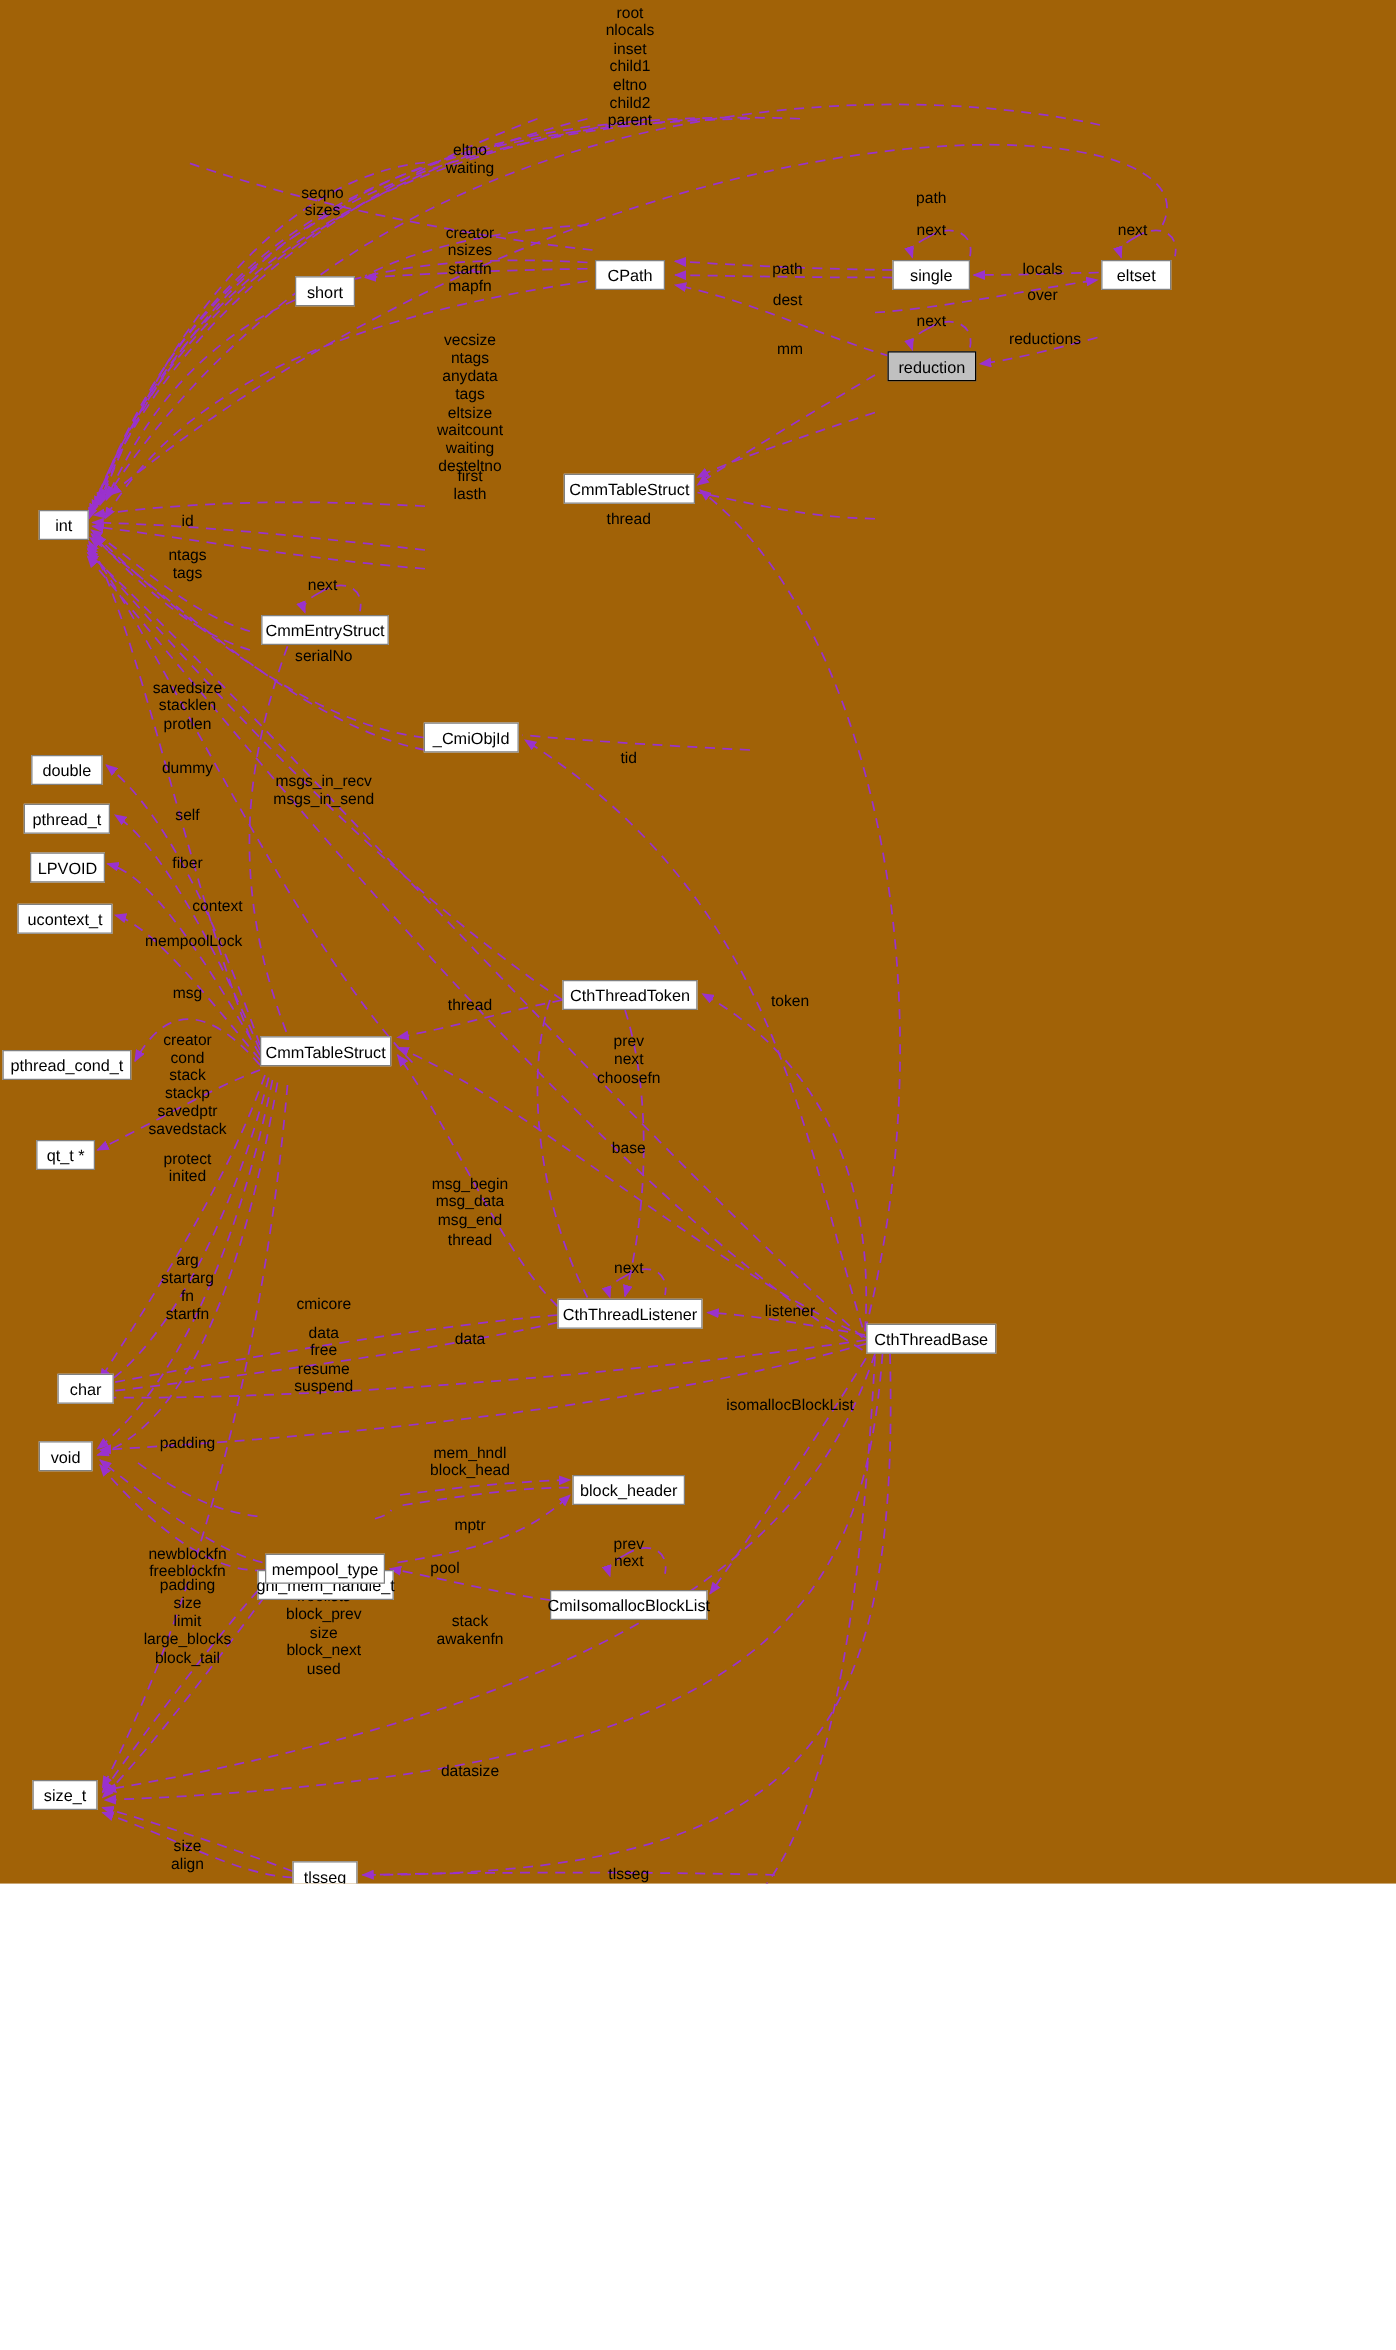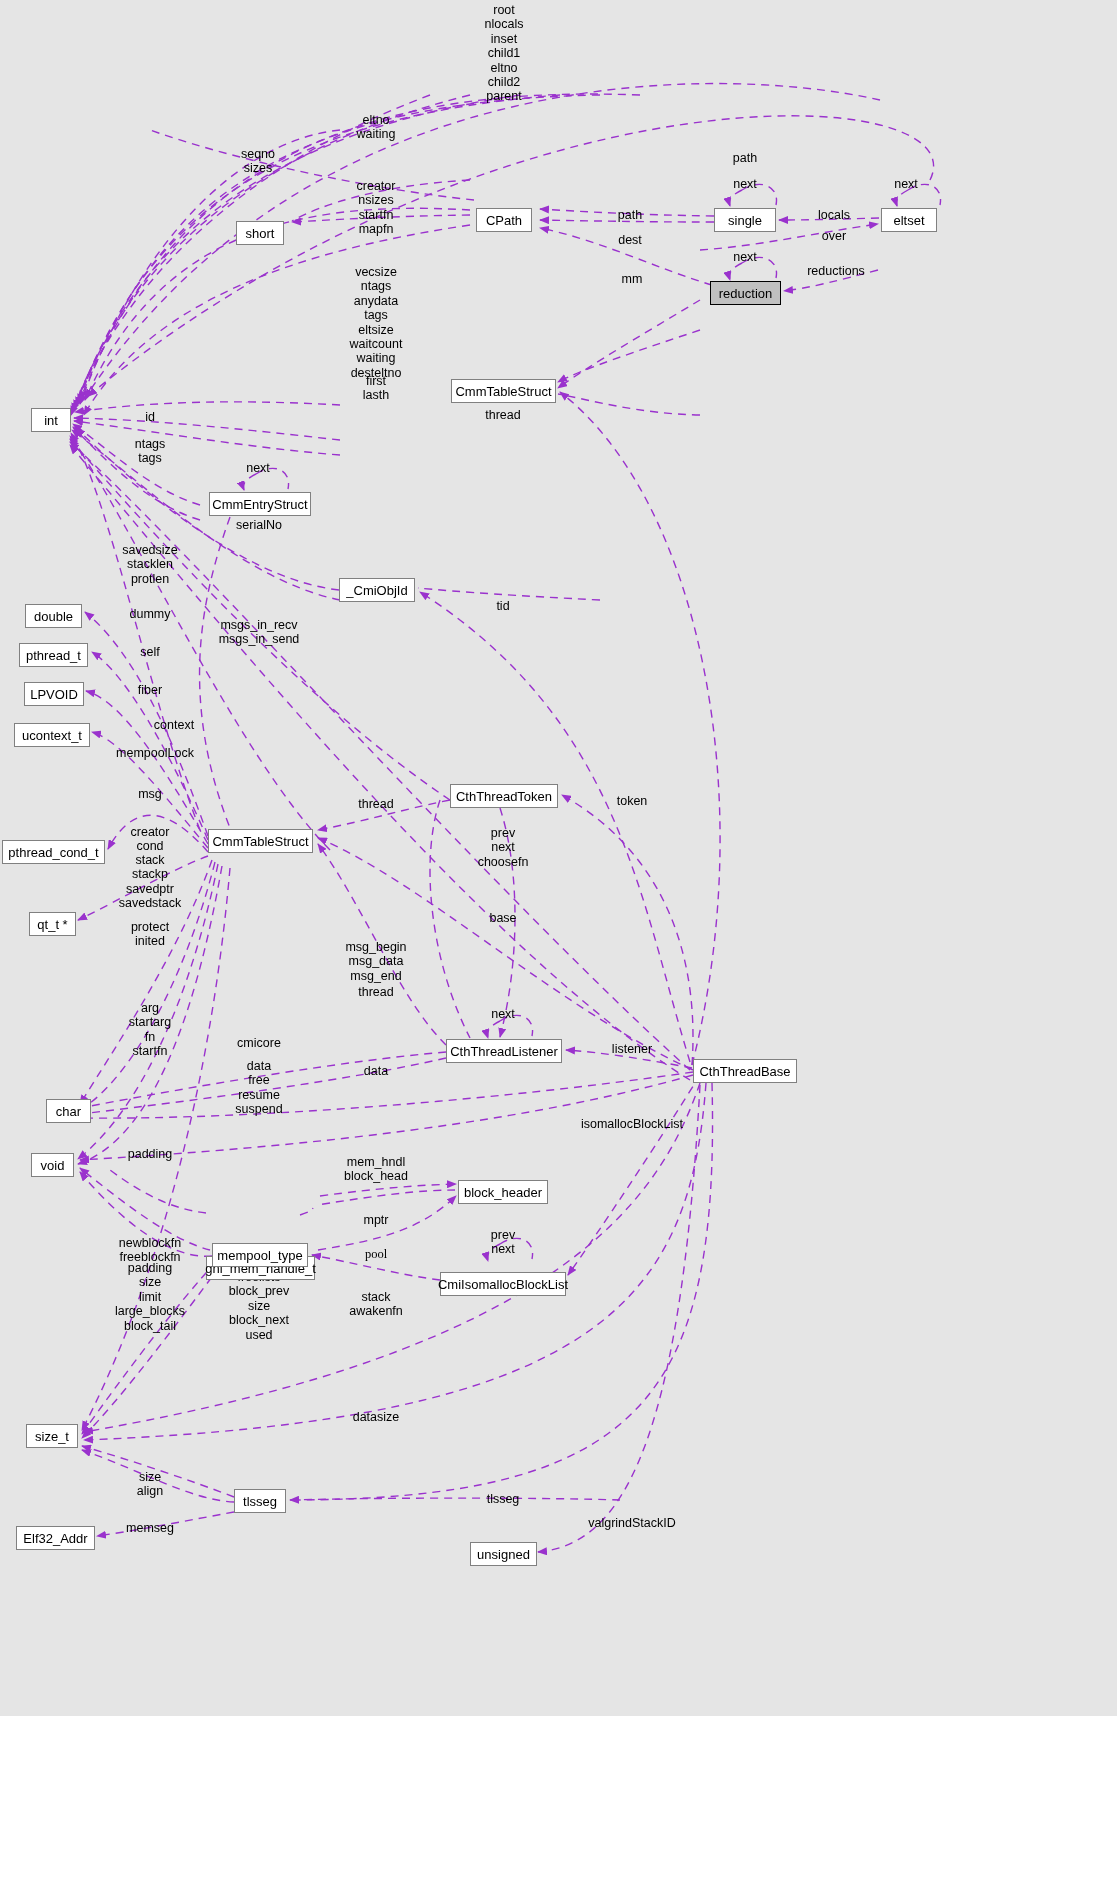--- a/index.html
+++ b/index.html
@@ -1,19 +1,19 @@
 <!DOCTYPE html>
 <html><head>
 <meta charset="utf-8">
 <style>
   html,body{margin:0;padding:0;background:#ffffff;}
   #canvas{
     position:relative;
-    width:1117px;height:1716px;
-    background:#e5e5e5;
+    width:1117px;height:1507px;
+    background:#a16207;
     font-family:"Liberation Sans","DejaVu Sans",sans-serif;
     overflow:hidden;
   }
   #edges{position:absolute;left:0;top:0;width:1117px;height:1880px;}
   .node{
     position:absolute;
     box-sizing:border-box;
     border:1px solid #808080;
     background:#ffffff;
     color:#000000;
@@ -265,21 +265,21 @@
     <div class="lbl" style="left: 376px; top: 1064px;">data</div>
     <div class="lbl" style="left: 632px; top: 1117px;">isomallocBlockList</div>
     <div class="lbl" style="left: 150px; top: 1147px;">padding</div>
     <div class="lbl" style="left: 376px; top: 1155px;">mem_hndl
 block_head</div>
     <div class="lbl" style="left: 376px; top: 1213px;">mptr</div>
     <div class="lbl" style="left: 150px; top: 1236px;">newblockfn
 freeblockfn</div>
     <div class="lbl" style="left: 503px; top: 1228px;">prev
 next</div>
-    <div class="lbl" style="left: 376px; top: 1247px; font-family: Liberation Serif, serif;">pool</div>
+    <div class="lbl" style="left: 356px; top: 1247px;">pool</div>
     <div class="lbl" style="left: 259px; top: 1270px;">freelists
 block_prev
 size
 block_next
 used</div>
     <div class="lbl" style="left: 150px; top: 1261px;">padding
 size
 limit
 large_blocks
 block_tail</div>

